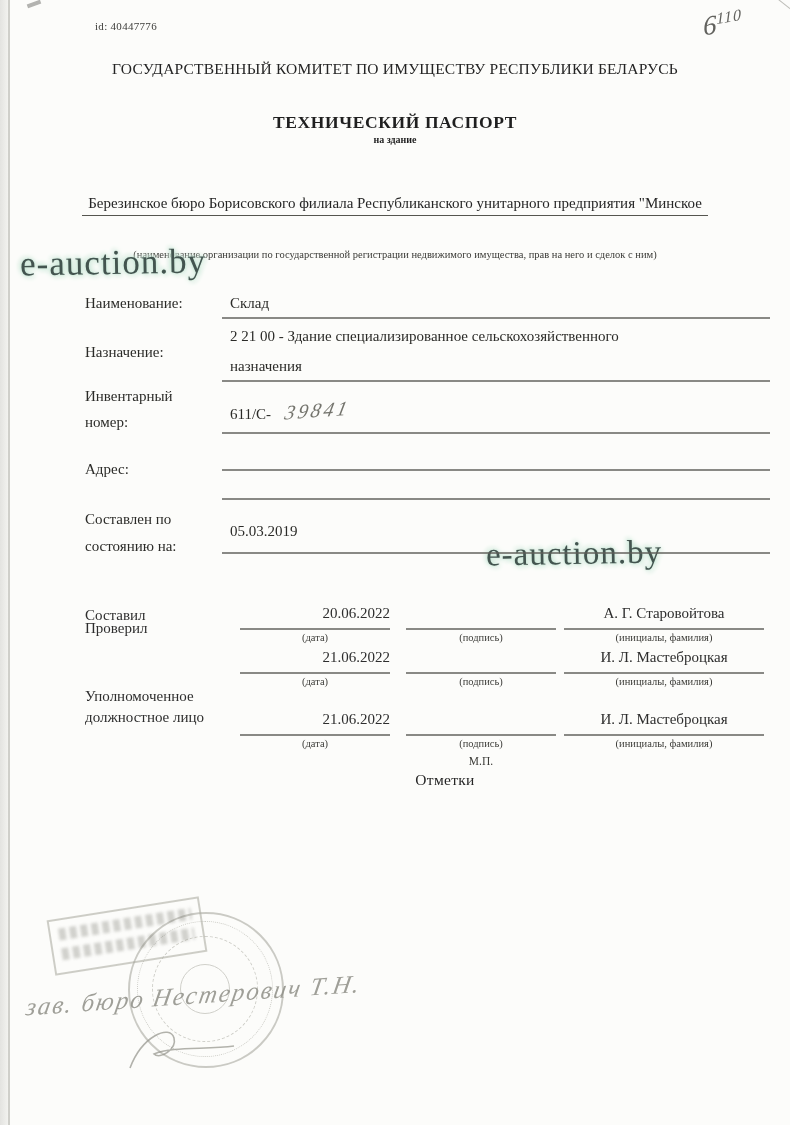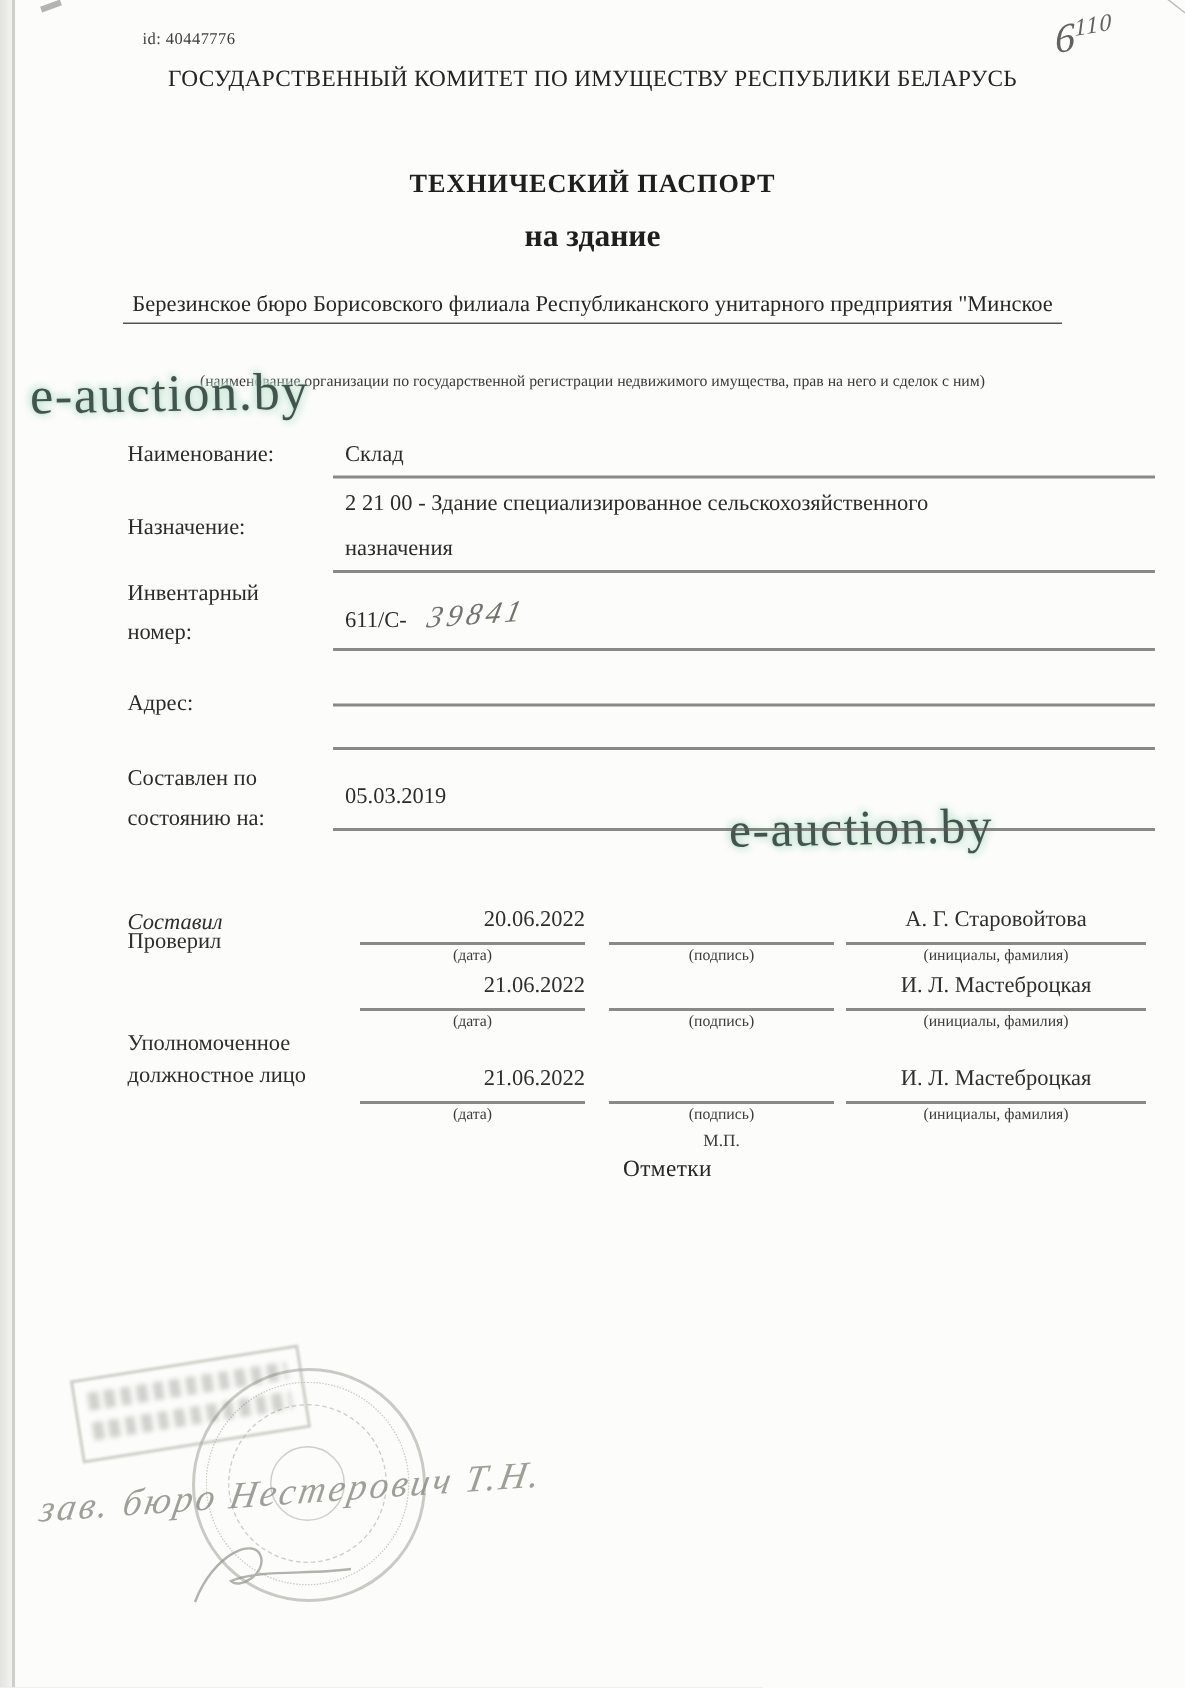--- a/index.html
+++ b/index.html
@@ -15,23 +15,23 @@
   .corner-speck{left:27px;top:2px;width:14px;height:4px;background:#6a6a66;opacity:.5;transform:rotate(-20deg);}
   .corner-diag{left:742px;top:-6px;width:60px;height:1px;background:#bdbdb8;transform:rotate(38deg);}
   
   .id-text{left:95px;top:20px;font-size:11px;color:#3d3d3a;letter-spacing:.3px;}
   
   .pencil{left:703px;top:8px;color:#62625e;transform:rotate(-10deg) skewX(-8deg);font-style:italic;}
   .pencil .big{font-size:27px;}
   .pencil .sup{font-size:16px;vertical-align:9px;letter-spacing:1px;}
   
   .center-row{left:0;width:790px;text-align:center;}
-  .committee{top:44px;font-size:15.5px;letter-spacing:.2px;color:#242424;}
+  .committee{top:60px;font-size:15.5px;letter-spacing:.2px;color:#242424;}
   .doc-title{top:112px;font-size:17.5px;font-weight:bold;letter-spacing:.6px;color:#1f1f1f;}
-  .doc-subtitle{top:145px;font-size:21px;font-weight:bold;color:#1f1f1f;}
+  .doc-subtitle{top:134px;font-size:10px;font-weight:bold;color:#1f1f1f;}
   .org-line{font-size:15px;color:#262626;display:inline-block;border-bottom:1.5px solid #55554f;padding:0 6px 3px 6px;}
   .org1{top:194px;}
   .org2{top:225px;}
   .org-caption{top:249px;font-size:10.5px;color:#3a3a36;}
   
   .wm{
     font-size:33px;color:#43544f;letter-spacing:1px;
     text-shadow:0 0 2px #bfe0cf,0 0 7px #c9e6d6,2px 2px 4px #d5ecdf,-2px -2px 4px #d5ecdf;
     transform:rotate(-1deg);
   }
@@ -125,21 +125,21 @@
 
   <div class="abs rule vrule" style="top:469px;"></div>
   <div class="abs flabel" style="top:461px;">Адрес:</div>
   <div class="abs rule vrule" style="top:498px;"></div>
 
   <div class="abs flabel" style="top:511px;">Составлен по</div>
   <div class="abs flabel" style="top:538px;">состоянию на:</div>
   <div class="abs fvalue" style="top:523px;">05.03.2019</div>
   <div class="abs rule vrule" style="top:552px;"></div>
 
-  <div class="abs sig-label" style="top:607px;font-style:italic;">Составил</div>
+  <div class="abs sig-label" style="top:607px;">Составил</div>
   <div class="abs sig-date" style="top:605px;">20.06.2022</div>
   <div class="abs sig-name" style="top:605px;">А. Г. Старовойтова</div>
   <div class="abs rule rule-date" style="top:628px;"></div>
   <div class="abs rule rule-sign" style="top:628px;"></div>
   <div class="abs rule rule-name" style="top:628px;"></div>
   <div class="abs cap cap-date" style="top:632px;">(дата)</div>
   <div class="abs cap cap-sign" style="top:632px;">(подпись)</div>
   <div class="abs cap cap-name" style="top:632px;">(инициалы, фамилия)</div>
 
   <div class="abs sig-label" style="top:620px;">Проверил</div>

